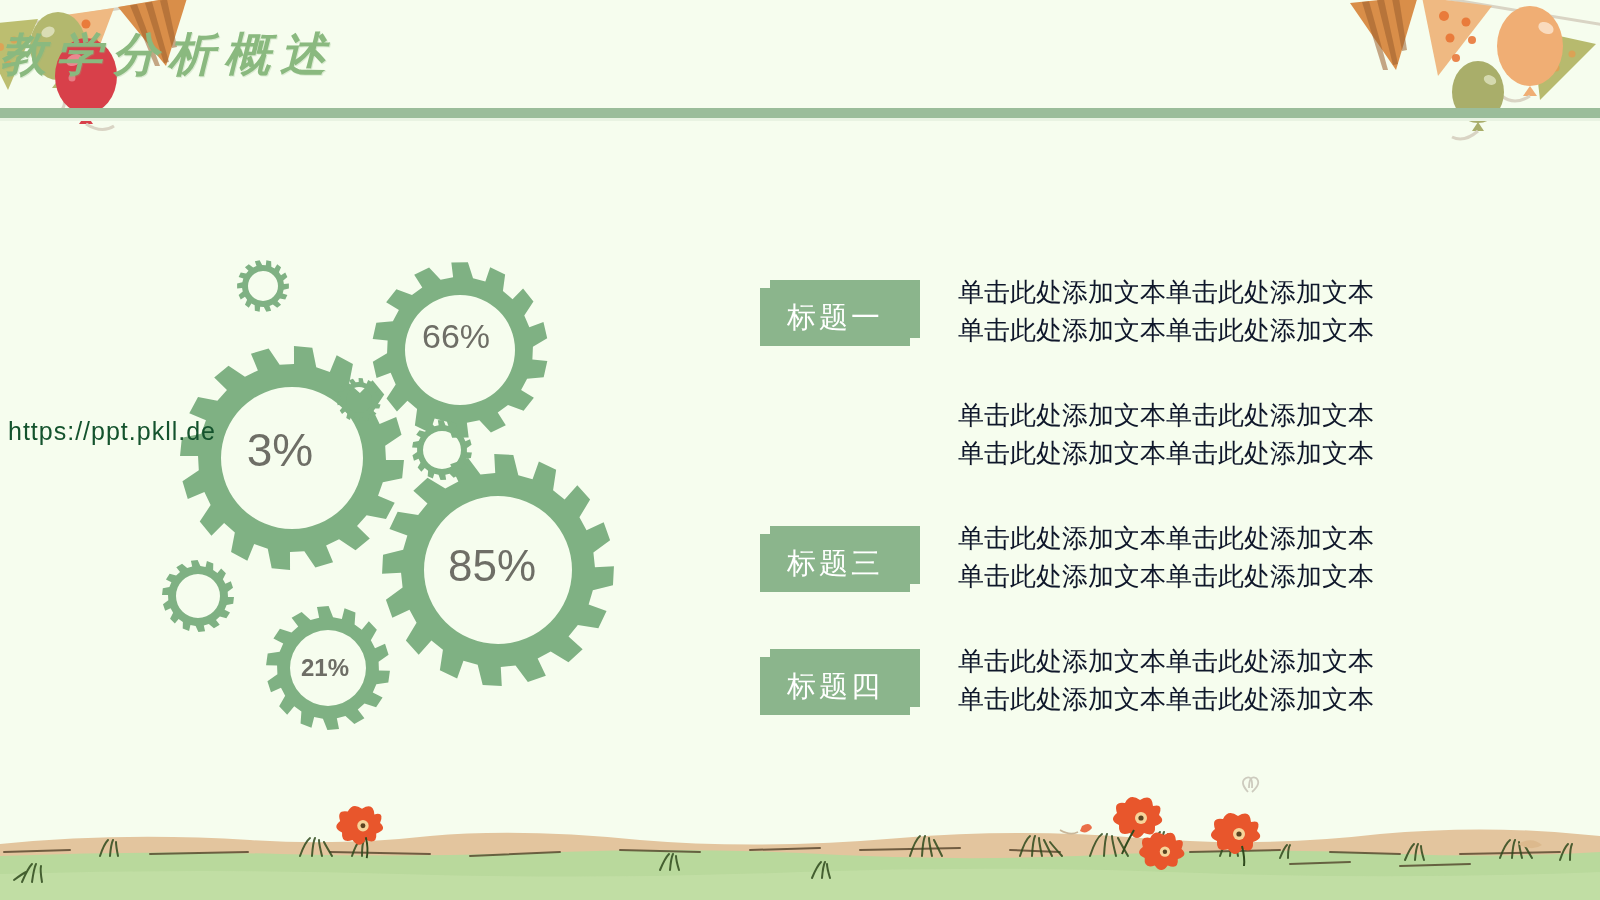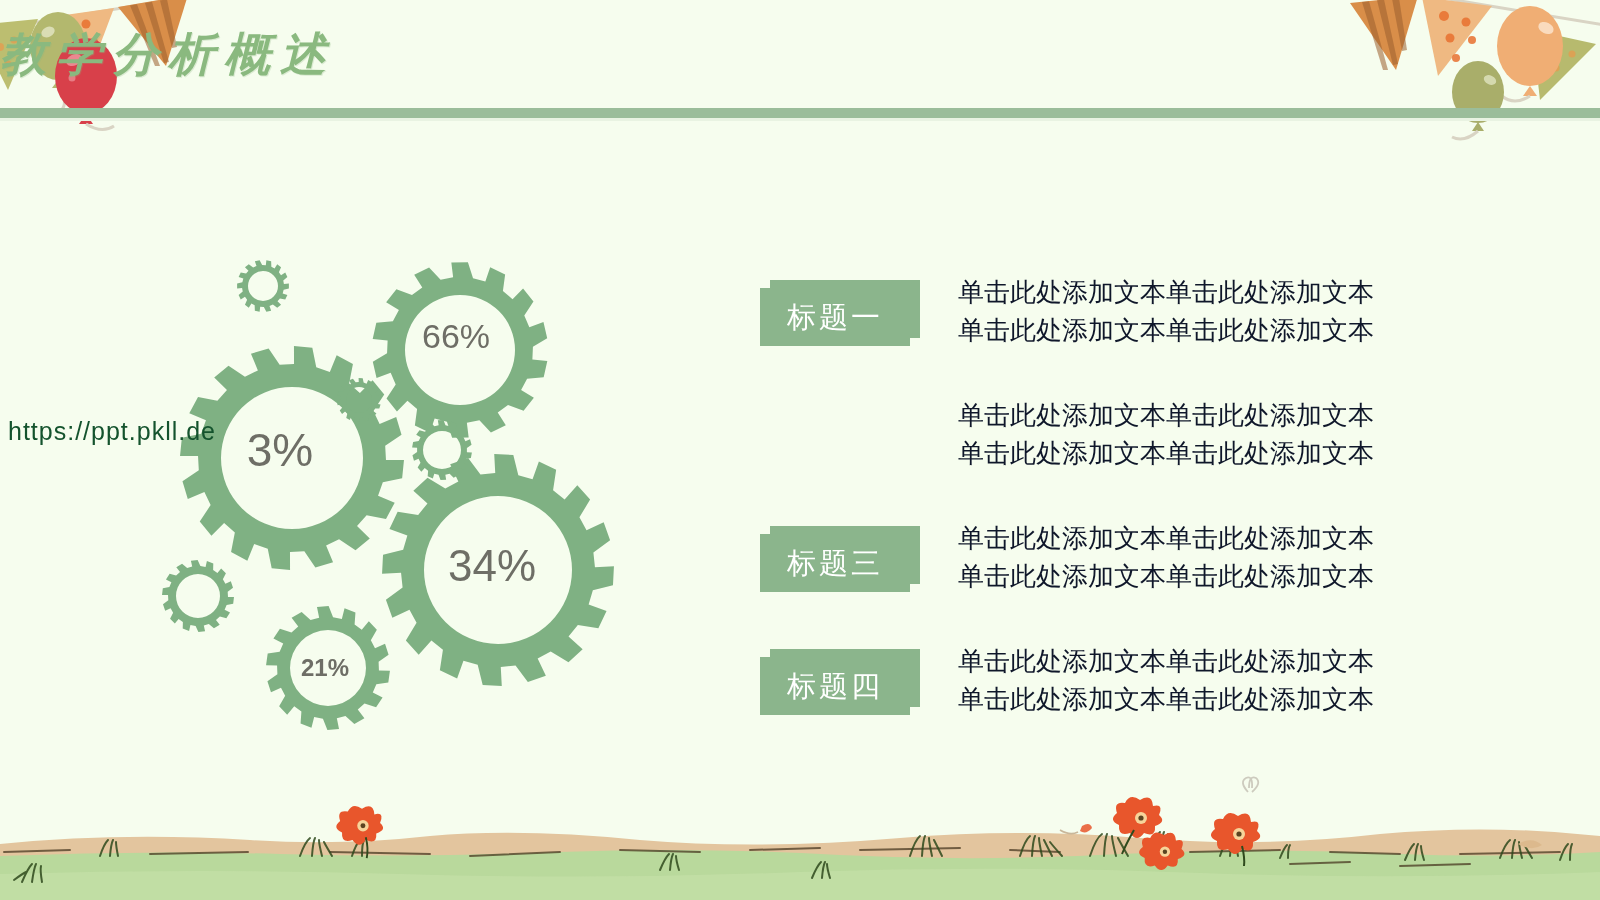--- a/index.html
+++ b/index.html
@@ -280,21 +280,21 @@
           <path d="M 269.94 430.84 L 268.31 442.39 L 256.35 444.24 L 252.78 452.41 L 262.57 457.43 L 256.09 467.13 L 244.51 463.61 L 237.76 469.42 L 244.40 478.19 L 234.35 484.12 L 225.45 475.92 L 216.84 478.23 L 219.02 489.01 L 207.39 490.00 L 202.93 478.75 L 194.17 477.09 L 191.45 487.75 L 180.55 483.59 L 181.41 471.52 L 174.24 466.23 L 167.17 474.65 L 159.15 466.18 L 165.16 455.68 L 161.00 447.79 L 150.97 452.32 L 147.42 441.20 L 157.40 434.35 L 157.06 425.44 L 146.06 425.16 L 147.69 413.61 L 159.65 411.76 L 163.22 403.59 L 153.43 398.57 L 159.91 388.87 L 171.49 392.39 L 178.24 386.58 L 171.60 377.81 L 181.65 371.88 L 190.55 380.08 L 199.16 377.77 L 196.98 366.99 L 208.61 366.00 L 213.07 377.25 L 221.83 378.91 L 224.55 368.25 L 235.45 372.41 L 234.59 384.48 L 241.76 389.77 L 248.83 381.35 L 256.85 389.82 L 250.84 400.32 L 255.00 408.21 L 265.03 403.68 L 268.58 414.80 L 258.60 421.65 L 258.94 430.56 Z M 246.00 428.00 A 38 38 0 1 0 170.00 428.00 A 38 38 0 1 0 246.00 428.00 Z" fill="#7fb183" fill-rule="evenodd"></path>
           <path d="M 168.88 43.55 L 168.88 48.45 L 163.65 49.84 L 162.66 53.38 L 167.38 55.03 L 165.26 59.44 L 159.93 58.42 L 157.51 61.18 L 161.05 64.71 L 157.23 67.76 L 152.87 64.54 L 149.49 65.97 L 151.15 70.69 L 146.37 71.78 L 143.85 66.98 L 140.18 66.81 L 139.63 71.78 L 134.85 70.69 L 134.66 65.27 L 131.43 63.53 L 128.77 67.76 L 124.95 64.71 L 127.12 59.75 L 124.97 56.77 L 120.74 59.44 L 118.62 55.03 L 122.73 51.50 L 122.08 47.88 L 117.12 48.45 L 117.12 43.55 L 122.35 42.16 L 123.34 38.62 L 118.62 36.97 L 120.74 32.56 L 126.07 33.58 L 128.49 30.82 L 124.95 27.29 L 128.77 24.24 L 133.13 27.46 L 136.51 26.03 L 134.85 21.31 L 139.63 20.22 L 142.15 25.02 L 145.82 25.19 L 146.37 20.22 L 151.15 21.31 L 151.34 26.73 L 154.57 28.47 L 157.23 24.24 L 161.05 27.29 L 158.88 32.25 L 161.03 35.23 L 165.26 32.56 L 167.38 36.97 L 163.27 40.50 L 163.92 44.12 Z M 158.00 46.00 A 15 15 0 1 0 128.00 46.00 A 15 15 0 1 0 158.00 46.00 Z" fill="#7fb183" fill-rule="evenodd"></path>
           <path d="M 260.54 164.49 L 259.31 168.45 L 254.93 168.38 L 253.23 171.02 L 256.45 173.39 L 253.63 176.43 L 249.72 174.46 L 247.04 176.11 L 248.91 179.64 L 245.06 181.15 L 242.39 177.68 L 239.25 178.00 L 239.41 182.00 L 235.28 181.68 L 234.38 177.40 L 231.42 176.33 L 229.83 180.00 L 226.24 177.92 L 227.29 173.67 L 225.09 171.42 L 222.06 174.04 L 219.73 170.61 L 222.52 167.23 L 221.51 164.25 L 217.65 165.29 L 217.03 161.20 L 221.01 159.37 L 221.40 156.24 L 217.46 155.51 L 218.69 151.55 L 223.07 151.62 L 224.77 148.98 L 221.55 146.61 L 224.37 143.57 L 228.28 145.54 L 230.96 143.89 L 229.09 140.36 L 232.94 138.85 L 235.61 142.32 L 238.75 142.00 L 238.59 138.00 L 242.72 138.32 L 243.62 142.60 L 246.58 143.67 L 248.17 140.00 L 251.76 142.08 L 250.71 146.33 L 252.91 148.58 L 255.94 145.96 L 258.27 149.39 L 255.48 152.77 L 256.49 155.75 L 260.35 154.71 L 260.97 158.80 L 256.99 160.63 L 256.60 163.76 Z M 252.00 160.00 A 13 13 0 1 0 226.00 160.00 A 13 13 0 1 0 252.00 160.00 Z" fill="#7fb183" fill-rule="evenodd"></path>
           <path d="M 351.89 212.57 L 350.88 218.12 L 345.36 218.90 L 343.46 222.83 L 347.81 225.28 L 344.49 229.85 L 339.19 228.16 L 335.76 230.87 L 338.63 234.97 L 333.65 237.64 L 329.61 233.81 L 325.34 234.78 L 326.15 239.71 L 320.51 239.96 L 318.52 234.76 L 314.26 233.77 L 312.84 238.57 L 307.65 236.35 L 308.12 230.80 L 304.71 228.06 L 301.36 231.77 L 297.64 227.51 L 300.48 222.72 L 298.59 218.77 L 293.96 220.65 L 292.46 215.21 L 297.09 212.12 L 297.10 207.75 L 292.11 207.43 L 293.12 201.88 L 298.64 201.10 L 300.54 197.17 L 296.19 194.72 L 299.51 190.15 L 304.81 191.84 L 308.24 189.13 L 305.37 185.03 L 310.35 182.36 L 314.39 186.19 L 318.66 185.22 L 317.85 180.29 L 323.49 180.04 L 325.48 185.24 L 329.74 186.23 L 331.16 181.43 L 336.35 183.65 L 335.88 189.20 L 339.29 191.94 L 342.64 188.23 L 346.36 192.49 L 343.52 197.28 L 345.41 201.23 L 350.04 199.35 L 351.54 204.79 L 346.91 207.88 L 346.90 212.25 Z M 341.00 210.00 A 19 19 0 1 0 303.00 210.00 A 19 19 0 1 0 341.00 210.00 Z" fill="#7fb183" fill-rule="evenodd"></path>
           <path d="M 113.99 356.93 L 113.18 363.65 L 106.62 364.98 L 104.62 369.83 L 110.02 372.45 L 106.37 378.16 L 99.89 376.51 L 95.99 380.01 L 99.71 384.71 L 93.95 388.27 L 88.83 383.98 L 83.79 385.44 L 85.10 391.29 L 78.37 392.00 L 75.61 385.90 L 70.44 385.03 L 69.09 390.88 L 62.71 388.59 L 62.88 381.91 L 58.59 378.88 L 54.84 383.56 L 50.08 378.73 L 53.13 372.78 L 50.59 368.19 L 45.17 370.78 L 42.99 364.37 L 48.31 360.33 L 48.01 355.09 L 42.01 355.07 L 42.82 348.35 L 49.38 347.02 L 51.38 342.17 L 45.98 339.55 L 49.63 333.84 L 56.11 335.49 L 60.01 331.99 L 56.29 327.29 L 62.05 323.73 L 67.17 328.02 L 72.21 326.56 L 70.90 320.71 L 77.63 320.00 L 80.39 326.10 L 85.56 326.97 L 86.91 321.12 L 93.29 323.41 L 93.12 330.09 L 97.41 333.12 L 101.16 328.44 L 105.92 333.27 L 102.87 339.22 L 105.41 343.81 L 110.83 341.22 L 113.01 347.63 L 107.69 351.67 L 107.99 356.91 Z M 100.00 356.00 A 22 22 0 1 0 56.00 356.00 A 22 22 0 1 0 100.00 356.00 Z" fill="#7fb183" fill-rule="evenodd"></path>
         </g>
     </svg>
 
     <div class="gear-label" style="left:160px; top:210px; font-size:46px;">3%</div>
     <div class="gear-label" style="left:336px; top:96px; font-size:34px;">66%</div>
-    <div class="gear-label" style="left:372px; top:326px; font-size:44px;">34%</div>
+    <div class="gear-label" style="left:372px; top:326px; font-size:44px;">85%</div>
     <div class="gear-label" style="left:205px; top:428px; font-size:24px;font-weight:bold;">21%</div>
   </div>
 
   <div class="list">
 
     <div class="row">
       <div class="badge-wrap">
         <div class="badge-back"></div>
         <div class="badge-front"></div>
         <div class="badge-text">标题一</div>

